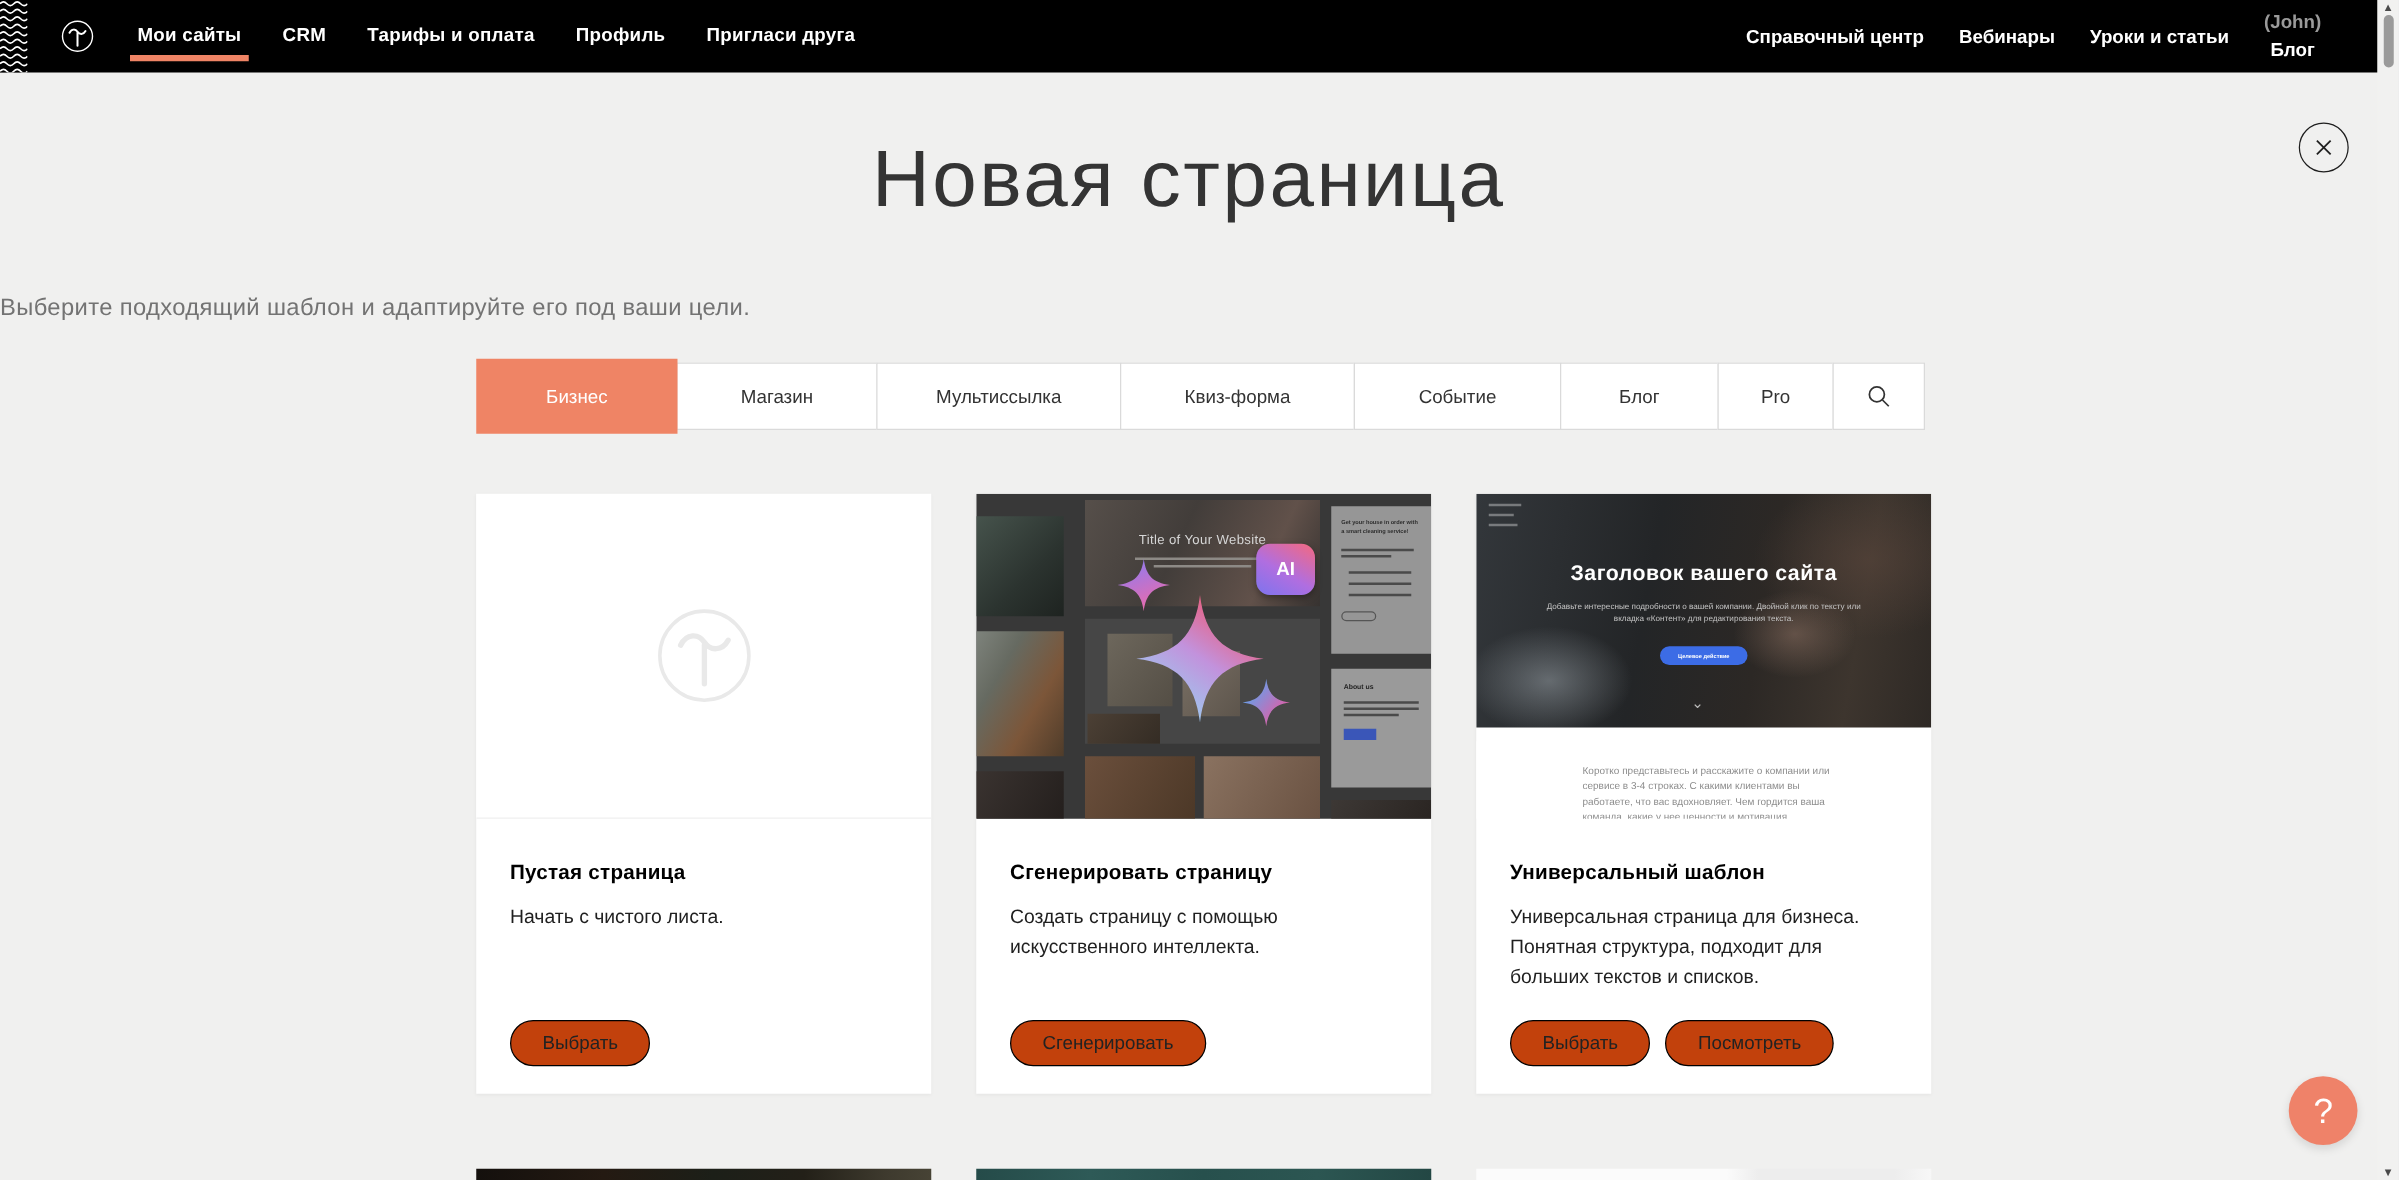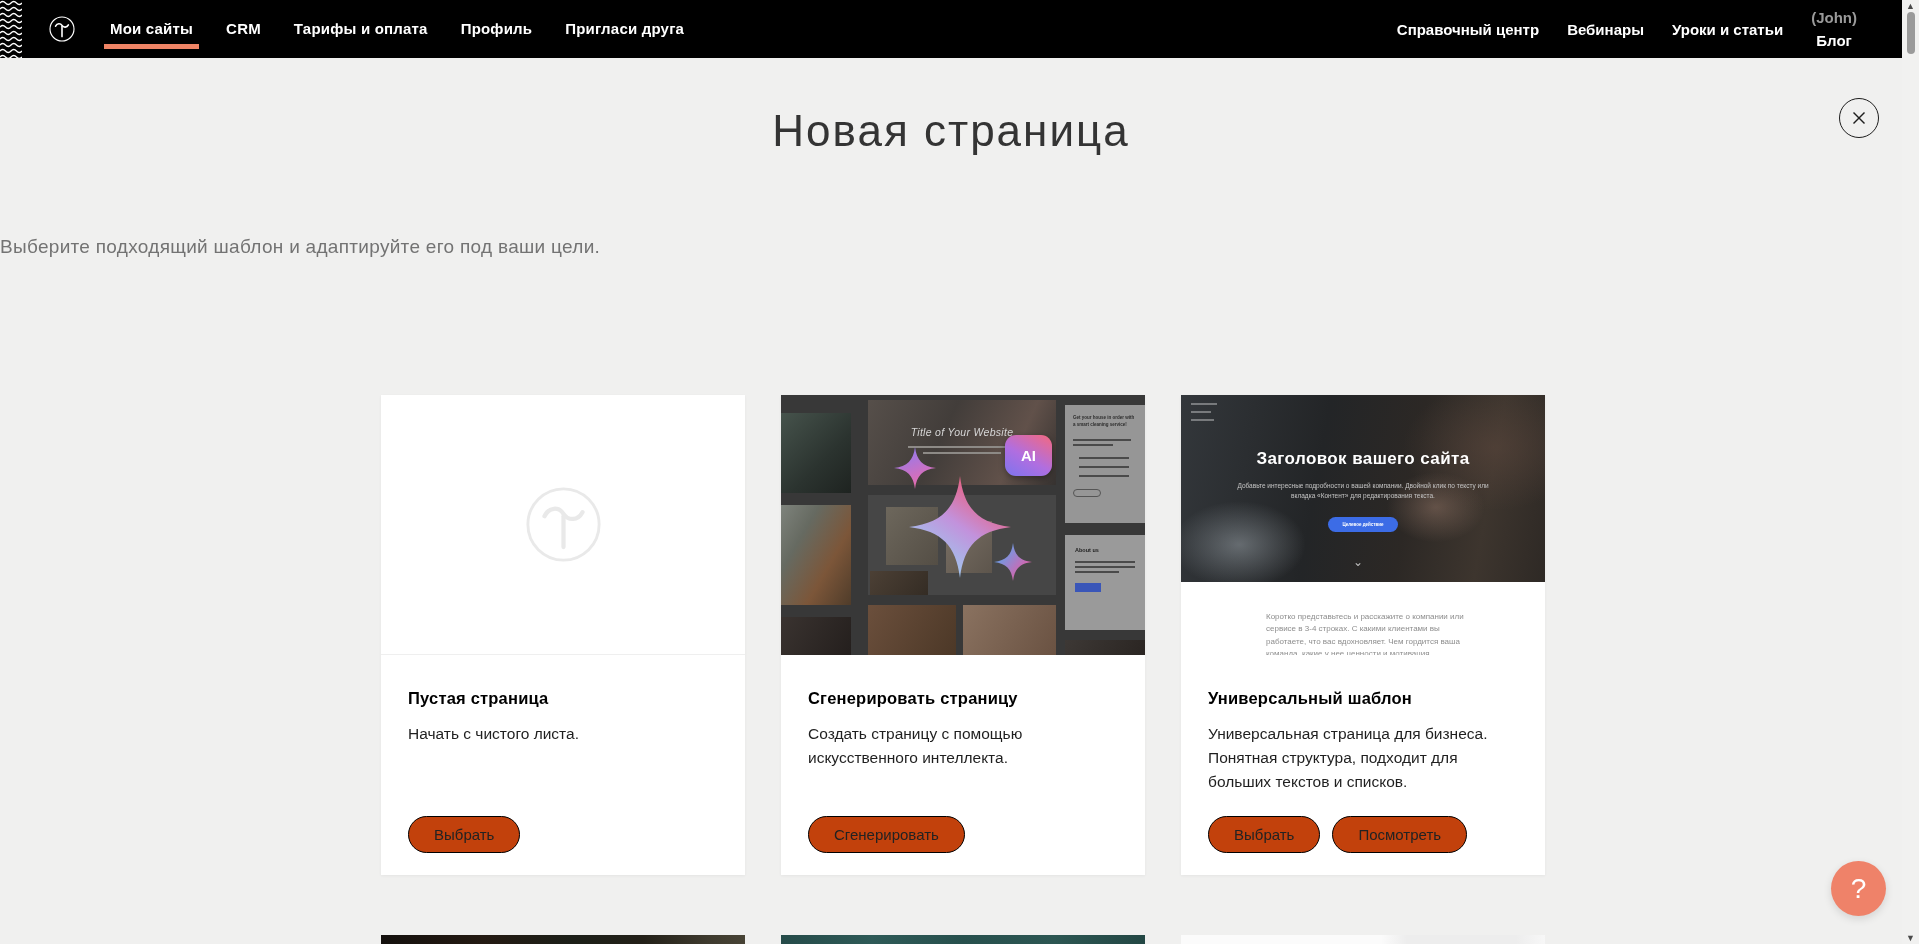--- a/index.html
+++ b/index.html
@@ -36,21 +36,21 @@
   .user-chunk { display:flex; gap:6px; align-items:center;flex-direction:column; }
   .user-name { color:#9a9a9a; font-size:15px; font-weight:700; }
   
   .close-btn {
     position:absolute; left:1839px; top:98px; width:40px; height:40px;
     border-radius:50%; border:1.6px solid #1e1e1e; background:transparent;
     cursor:pointer; display:flex; align-items:center; justify-content:center;
   }
   .page-title {
     position:absolute; left:0; top:106px; width:1902px; text-align:center;
-    font-size:44px; font-weight:300; color:#343434; letter-spacing:2px;
+    font-size:64px; font-weight:300; color:#343434; letter-spacing:2px;
   }
   .page-subtitle {
     position:absolute; left:0; top:236px; width:1902px; text-align:left;
     font-size:19px; font-weight:400; color:#737373; letter-spacing:.3px;
   }
   
   .tabs {
     position:absolute; left:381px; top:287px; width:1165px; height:60px;
     display:flex; align-items:center;
   }
@@ -81,21 +81,21 @@
   .card:nth-child(2) .card-body p { max-width:240px; }
   .btn-row { position:absolute; left:27px; bottom:22px; display:flex; gap:12px; }
   .pill-btn {
     height:37px; padding:0 25px; background:#c2410c; border:1px solid #000000;
     border-radius:19px; font-size:15px; color:#222; cursor:pointer;
     font-family:"Liberation Sans", sans-serif; display:flex; align-items:center;
   }
   
   .ai-img { background:#383838; }
   .mos { position:absolute; }
-  .mos-txt { position:absolute; width:100%; text-align:center; color:#cfcfcf;font-style:italic; }
+  .mos-txt { position:absolute; width:100%; text-align:center; color:#cfcfcf; }
   .ai-badge {
     position:absolute; left:224px; top:40px; width:47px; height:41px;
     border-radius:11px; background:linear-gradient(210deg,#f4697f 0%,#b06ee0 55%,#7d74ee 100%);
     color:#fff; font-size:15px; font-weight:700;
     display:flex; align-items:center; justify-content:center;
     box-shadow:0 2px 6px rgba(0,0,0,.35);
   }
   .star { position:absolute; }
   
   .tline { position:absolute; height:2px; background:#6f6f6f; }
@@ -191,20 +191,35 @@
   <button class="close-btn">
     <svg width="18" height="18" viewBox="0 0 18 18">
       <line x1="3.5" y1="3.5" x2="14.5" y2="14.5" stroke="#1e1e1e" stroke-width="1.4"></line>
       <line x1="14.5" y1="3.5" x2="3.5" y2="14.5" stroke="#1e1e1e" stroke-width="1.4"></line>
     </svg>
   </button>
 
   <h1 class="page-title">Новая страница</h1>
   <p class="page-subtitle">Выберите подходящий шаблон и адаптируйте его под ваши цели.</p>
 
+  <div class="tabs">
+    <div class="tab active" style="width:161px">Бизнес</div>
+    <div class="tab" style="width:161px">Магазин</div>
+    <div class="tab" style="width:196px">Мультиссылка</div>
+    <div class="tab" style="width:188px">Квиз-форма</div>
+    <div class="tab" style="width:166px">Событие</div>
+    <div class="tab" style="width:127px">Блог</div>
+    <div class="tab" style="width:93px">Pro</div>
+    <div class="tab" style="width:74px">
+      <svg width="20" height="20" viewBox="0 0 20 20">
+        <circle cx="8.5" cy="8.5" r="6" fill="none" stroke="#333" stroke-width="1.4"></circle>
+        <line x1="13" y1="13" x2="18" y2="18" stroke="#333" stroke-width="1.4"></line>
+      </svg>
+    </div>
+  </div>
 
   <div class="grid">
 
     <article class="card">
       <div class="card-img blank">
         <svg width="95" height="95" viewBox="0 0 40 40">
           <circle cx="20" cy="20" r="15" fill="none" stroke="#e9e9e9" stroke-width="1.2"></circle>
           <path d="M12 16.5 C14 12.5 18 12.5 20 15.5 C22 18.5 26 18.5 28 14.8" fill="none" stroke="#e9e9e9" stroke-width="1.8" stroke-linecap="round"></path>
           <line x1="20" y1="16.5" x2="20" y2="29.5" stroke="#e9e9e9" stroke-width="1.8" stroke-linecap="round"></line>
         </svg>

